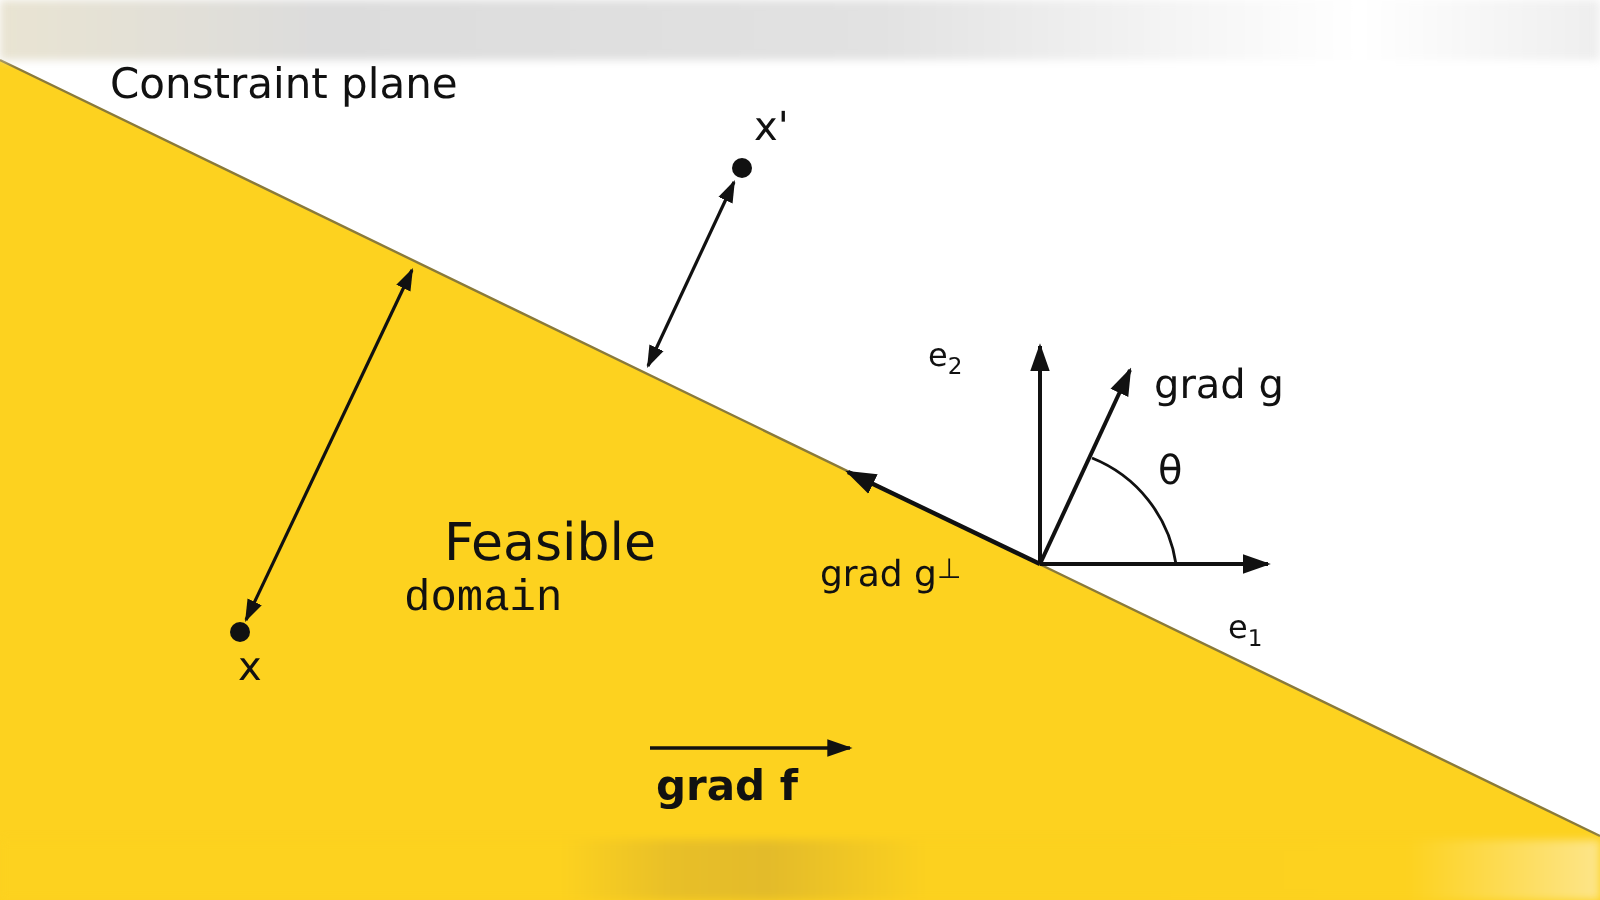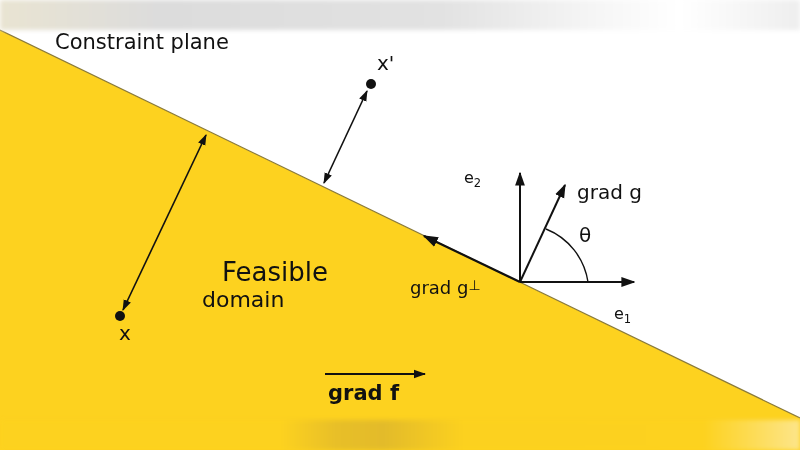--- a/index.html
+++ b/index.html
@@ -53,21 +53,21 @@
   <div class="top-strip"></div>
   <div class="bottom-strip"></div>
 
   <span class="label" style="left:55px;top:32px;font-size:21px;">Constraint plane</span>
 
   <span class="label" style="left:377px;top:53px;font-size:20px;">x'</span>
 
 
 
   <span class="label" style="left:202px;top:259px;font-size:26px;margin-left:20px;">Feasible</span>
-  <span class="label" style="left:202px;top:289px;font-size:22px;">domain</span>
+  <span class="label" style="left:202px;top:289px;font-size:22px;font-family:Liberation Mono, monospace;">domain</span>
 
   <span class="label" style="left:119px;top:323px;font-size:20px;">x</span>
 
   <span class="label" style="left:464px;top:170px;font-size:16px;">
     <span>e</span><sub>2</sub>
   </span>
 
   <span class="label" style="left:577px;top:182px;font-size:20px;">grad g</span>
 
   <span class="label" style="left:579px;top:225px;font-size:20px;">θ</span>

